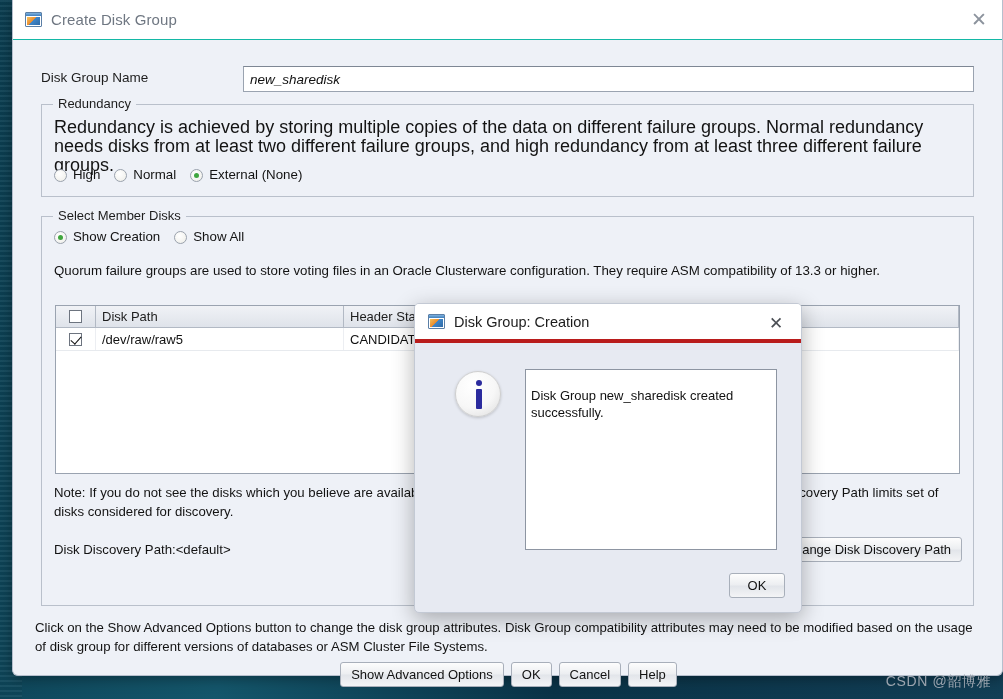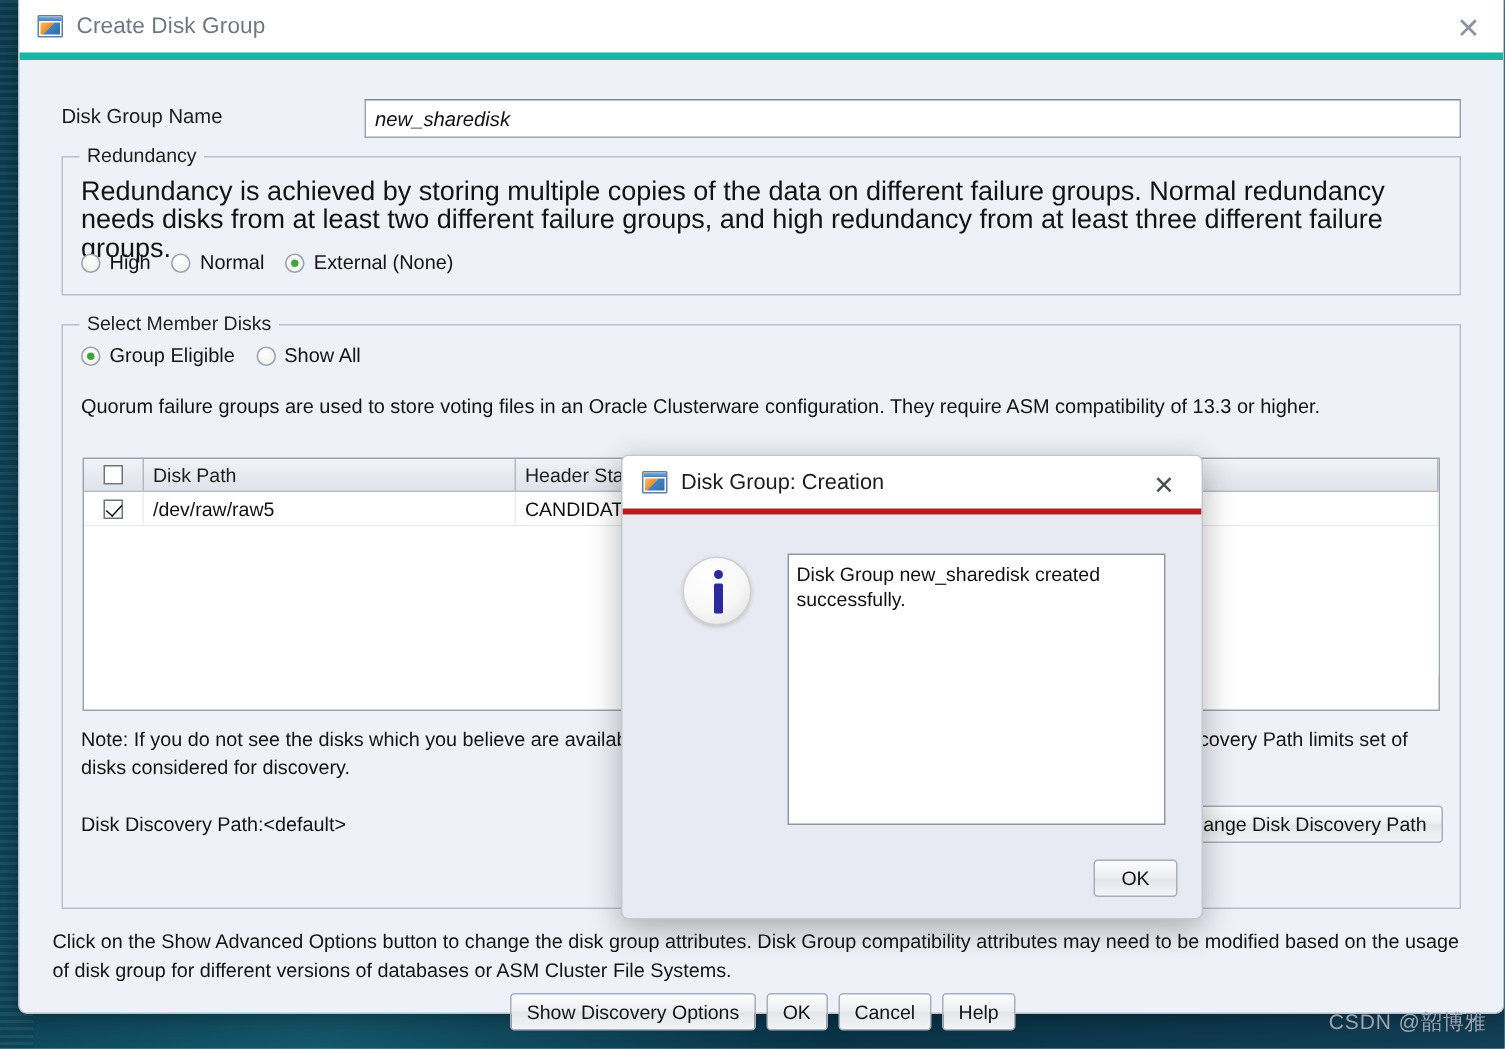--- a/index.html
+++ b/index.html
@@ -29,21 +29,21 @@
     width: 991px; height: 676px;
     background: #eef1f7;
     border: 1px solid #b6bfcd;
     border-top: none;
     border-radius: 0 0 6px 6px;
     box-shadow: 0 3px 14px rgba(0,0,0,0.35);
   }
   .titlebar {
     height: 40px;
     background: #ffffff;
-    border-bottom: 5px solid #14b8a6;
+    border-bottom: 1px solid #14b8a6;
     display: flex; align-items: center;
     position: relative;
     border-radius: 0 0 0 0;
   }
   .title-icon {
     width: 17px; height: 15px;
     margin-left: 12px; margin-right: 9px;
     position: relative;
     border: 1px solid #5b7fa6;
     background: #ffffff;
@@ -260,21 +260,21 @@
   }
   .info-icon::after {
     content: ""; position: absolute; left: 20px; top: 17px;
     width: 6px; height: 20px; background: #2b2b9e; border-radius: 1px;
   }
   .msg-box {
     position: absolute; left: 110px; top: 26px;
     width: 252px; height: 181px;
     background: #fff;
     border: 1px solid #8d95a2;
-    padding: 4px 5px;
+    padding: 17px 5px;
     font-size: 13px; color: #111;
     line-height: 17px;
   }
   .modal-footer {
     position: absolute; left: 0; bottom: 0; width: 388px; height: 39px;
   }
   .modal-ok {
     position: absolute; right: 18px; top: 0px;
     min-width: 56px; text-align: center;
   }
@@ -327,21 +327,21 @@
         </label>
       </div>
     </fieldset>
 
     <fieldset class="groupbox" id="member-box" style="padding:0;margin:0;">
       <span class="legend">Select Member Disks</span>
 
       <div class="show-row">
         <label class="radio-item">
           <span class="radio checked"></span>
-          <span class="radio-label">Group Eligible</span>
+          <span class="radio-label">Show Creation</span>
         </label>
         <label class="radio-item">
           <span class="radio"></span>
           <span class="radio-label">Show All</span>
         </label>
       </div>
 
       <div class="quorum-desc">Quorum failure groups are used to store voting files in an Oracle Clusterware configuration. They require ASM compatibility of 13.3 or higher.</div>
 
       <div class="disk-table">
@@ -367,21 +367,21 @@
       <div class="note-text">Note: If you do not see the disks which you believe are available, check the path and the permissions on the disks. The Disk Discovery Path limits set of disks considered for discovery.</div>
 
       <div class="ddp-row">
         <span class="ddp-text">Disk Discovery Path:&lt;default&gt;</span>
         <button class="btn">Change Disk Discovery Path</button>
       </div>
     </fieldset>
 
     <div class="footer-text">Click on the Show Advanced Options button to change the disk group attributes. Disk Group compatibility attributes may need to be modified based on the usage of disk group for different versions of databases or ASM Cluster File Systems.</div>
     <div class="footer-btns">
-      <button class="btn">Show Discovery Options</button>
+      <button class="btn">Show Advanced Options</button>
       <button class="btn">OK</button>
       <button class="btn">Cancel</button>
       <button class="btn">Help</button>
     </div>
 
     <div class="modal">
       <div class="modal-title">
         <span class="title-icon">
           <span class="bar"></span>
             <span class="pic"></span>

